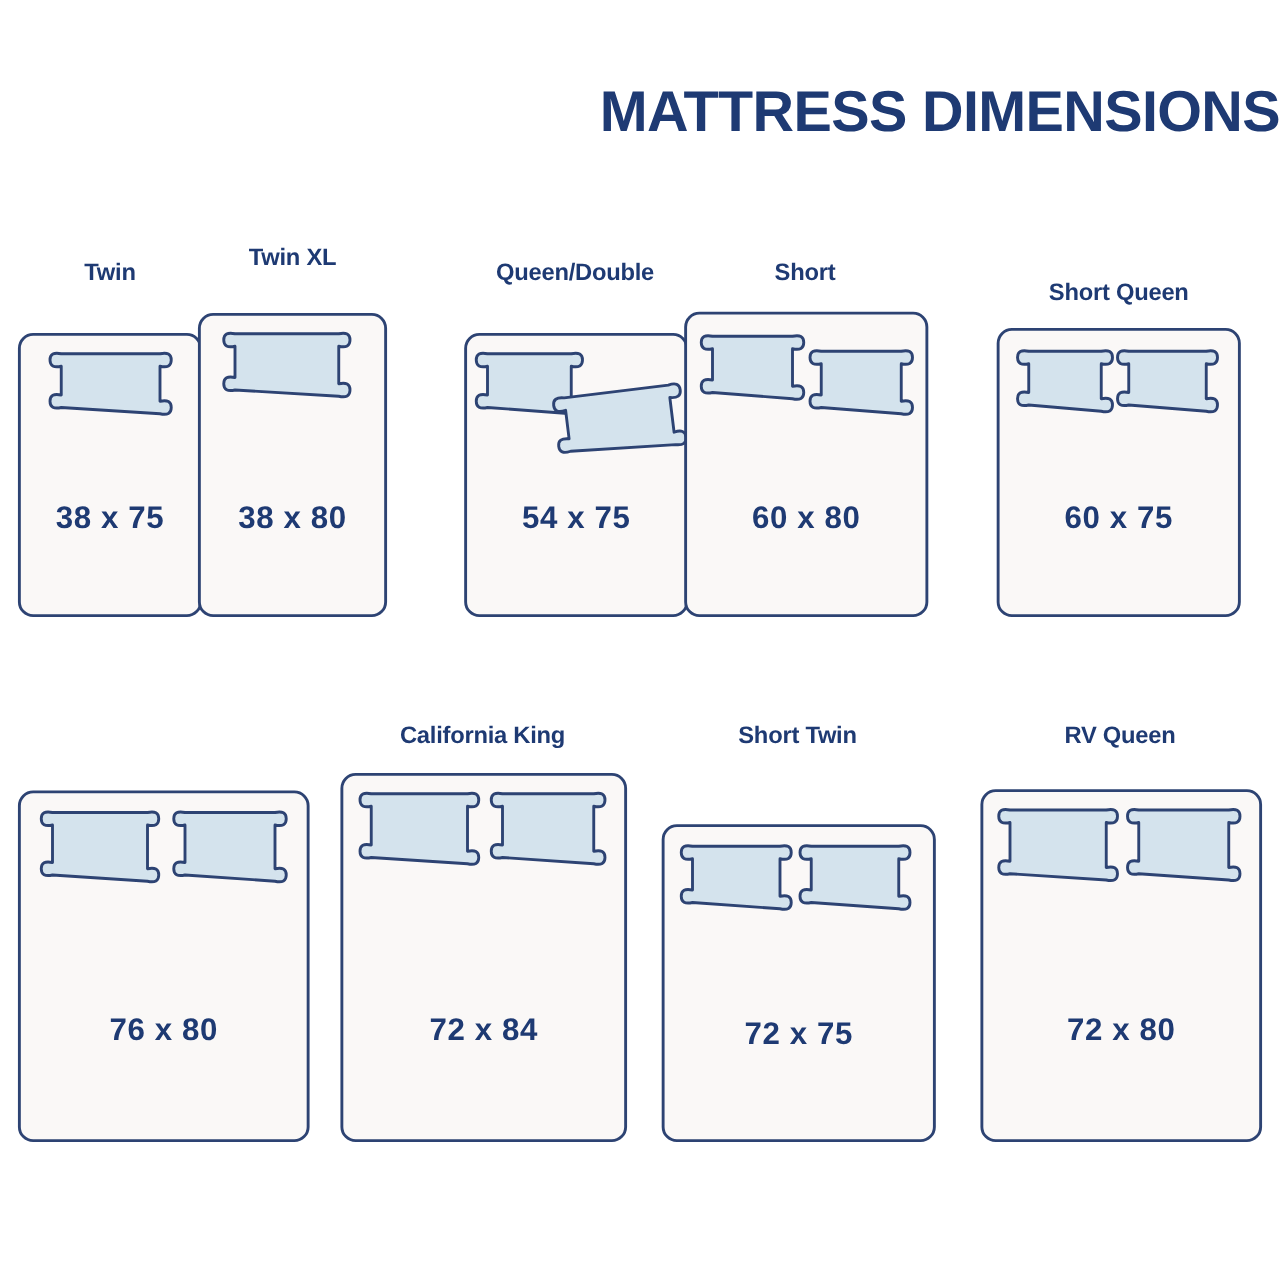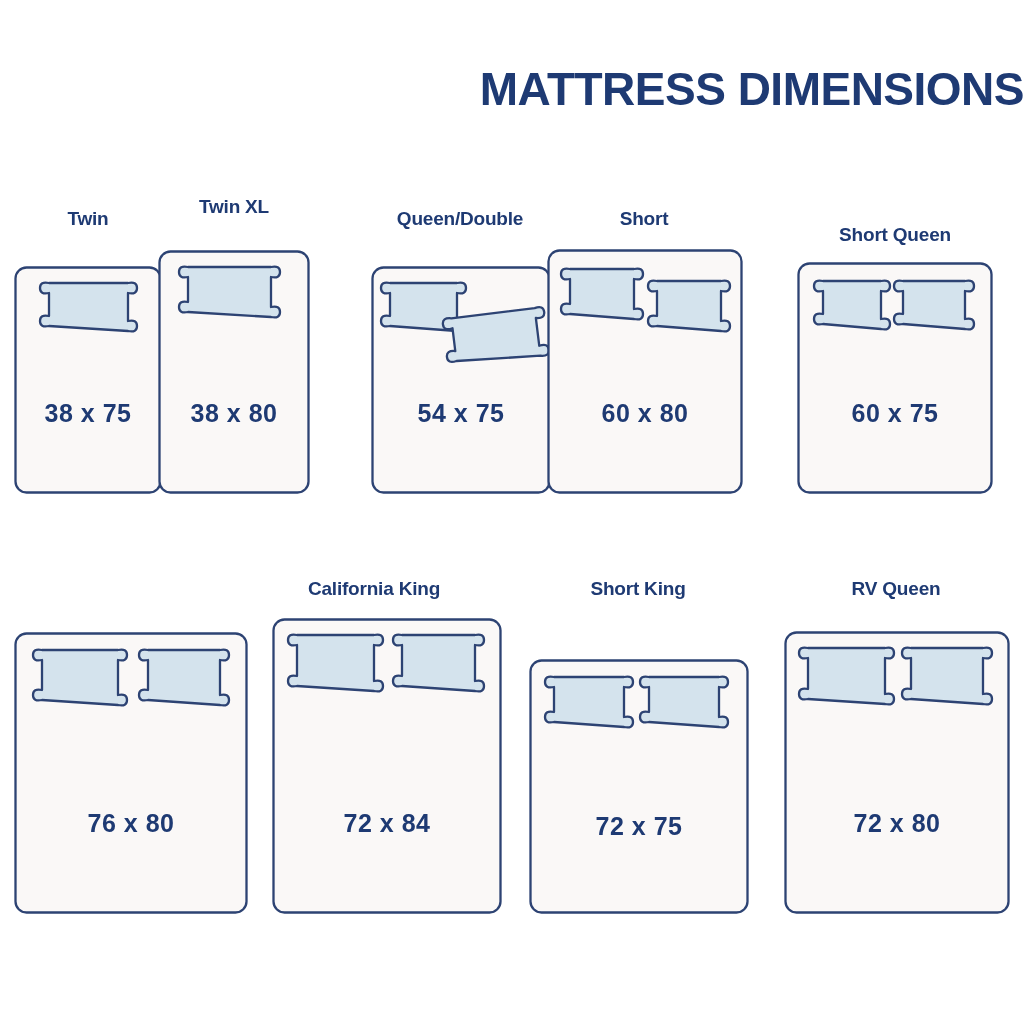--- a/index.html
+++ b/index.html
@@ -113,29 +113,29 @@
     <text class="dim-text" x="98" y="160">60 x 75</text>
   </svg>
 
   <svg class="bed-svg" style="left:14px; top:632px;" width="234" height="282" viewBox="0 0 234 282">
     <rect class="mattress-outline" x="1.5" y="1.5" width="231" height="279" rx="11" ry="11"></rect>
     <path class="pillow-shape" d="M 28,18 q -9,-2 -9,5 q 0,7 9,5 L 28,58 q -9,-2 -9,5 q 0,7 9,5 L 104,73 q 9,2 9,-5 q 0,-7 -9,-5 L 104,28 q 9,2 9,-5 q 0,-7 -9,-5 Z"></path>
     <path class="pillow-shape" d="M 134,18 q -9,-2 -9,5 q 0,7 9,5 L 134,58 q -9,-2 -9,5 q 0,7 9,5 L 206,73 q 9,2 9,-5 q 0,-7 -9,-5 L 206,28 q 9,2 9,-5 q 0,-7 -9,-5 Z"></path>
     <text class="dim-text" x="117" y="200">76 x 80</text>
   </svg>
 
-  <div class="bed-label" style="left:260px; top:578px; width:228px;">California King</div>
+  <div class="bed-label" style="left:272px; top:578px; width:228px;">California King</div>
   <svg class="bed-svg" style="left:272px; top:618px;" width="230" height="296" viewBox="0 0 230 296">
     <rect class="mattress-outline" x="1.5" y="1.5" width="227" height="293" rx="11" ry="11"></rect>
     <path class="pillow-shape" d="M 25,17 q -9,-2 -9,5 q 0,7 9,5 L 25,58 q -9,-2 -9,5 q 0,7 9,5 L 102,73 q 9,2 9,-5 q 0,-7 -9,-5 L 102,27 q 9,2 9,-5 q 0,-7 -9,-5 Z"></path>
     <path class="pillow-shape" d="M 130,17 q -9,-2 -9,5 q 0,7 9,5 L 130,58 q -9,-2 -9,5 q 0,7 9,5 L 203,73 q 9,2 9,-5 q 0,-7 -9,-5 L 203,27 q 9,2 9,-5 q 0,-7 -9,-5 Z"></path>
     <text class="dim-text" x="115" y="214">72 x 84</text>
   </svg>
 
-  <div class="bed-label" style="left:529px; top:578px; width:218px;">Short King</div>
+  <div class="bed-label" style="left:529px; top:578px; width:218px;">Short Twin</div>
   <svg class="bed-svg" style="left:529px; top:659px;" width="220" height="255" viewBox="0 0 220 255">
     <rect class="mattress-outline" x="1.5" y="1.5" width="217" height="252" rx="11" ry="11"></rect>
     <path class="pillow-shape" d="M 25,18 q -9,-2 -9,5 q 0,7 9,5 L 25,53 q -9,-2 -9,5 q 0,7 9,5 L 95,68 q 9,2 9,-5 q 0,-7 -9,-5 L 95,28 q 9,2 9,-5 q 0,-7 -9,-5 Z"></path>
     <path class="pillow-shape" d="M 120,18 q -9,-2 -9,5 q 0,7 9,5 L 120,53 q -9,-2 -9,5 q 0,7 9,5 L 190,68 q 9,2 9,-5 q 0,-7 -9,-5 L 190,28 q 9,2 9,-5 q 0,-7 -9,-5 Z"></path>
     <text class="dim-text" x="110" y="176">72 x 75</text>
   </svg>
 
   <div class="bed-label" style="left:784px; top:578px; width:224px;">RV Queen</div>
   <svg class="bed-svg" style="left:784px; top:631px;" width="226" height="283" viewBox="0 0 226 283">
     <rect class="mattress-outline" x="1.5" y="1.5" width="223" height="280" rx="11" ry="11"></rect>

